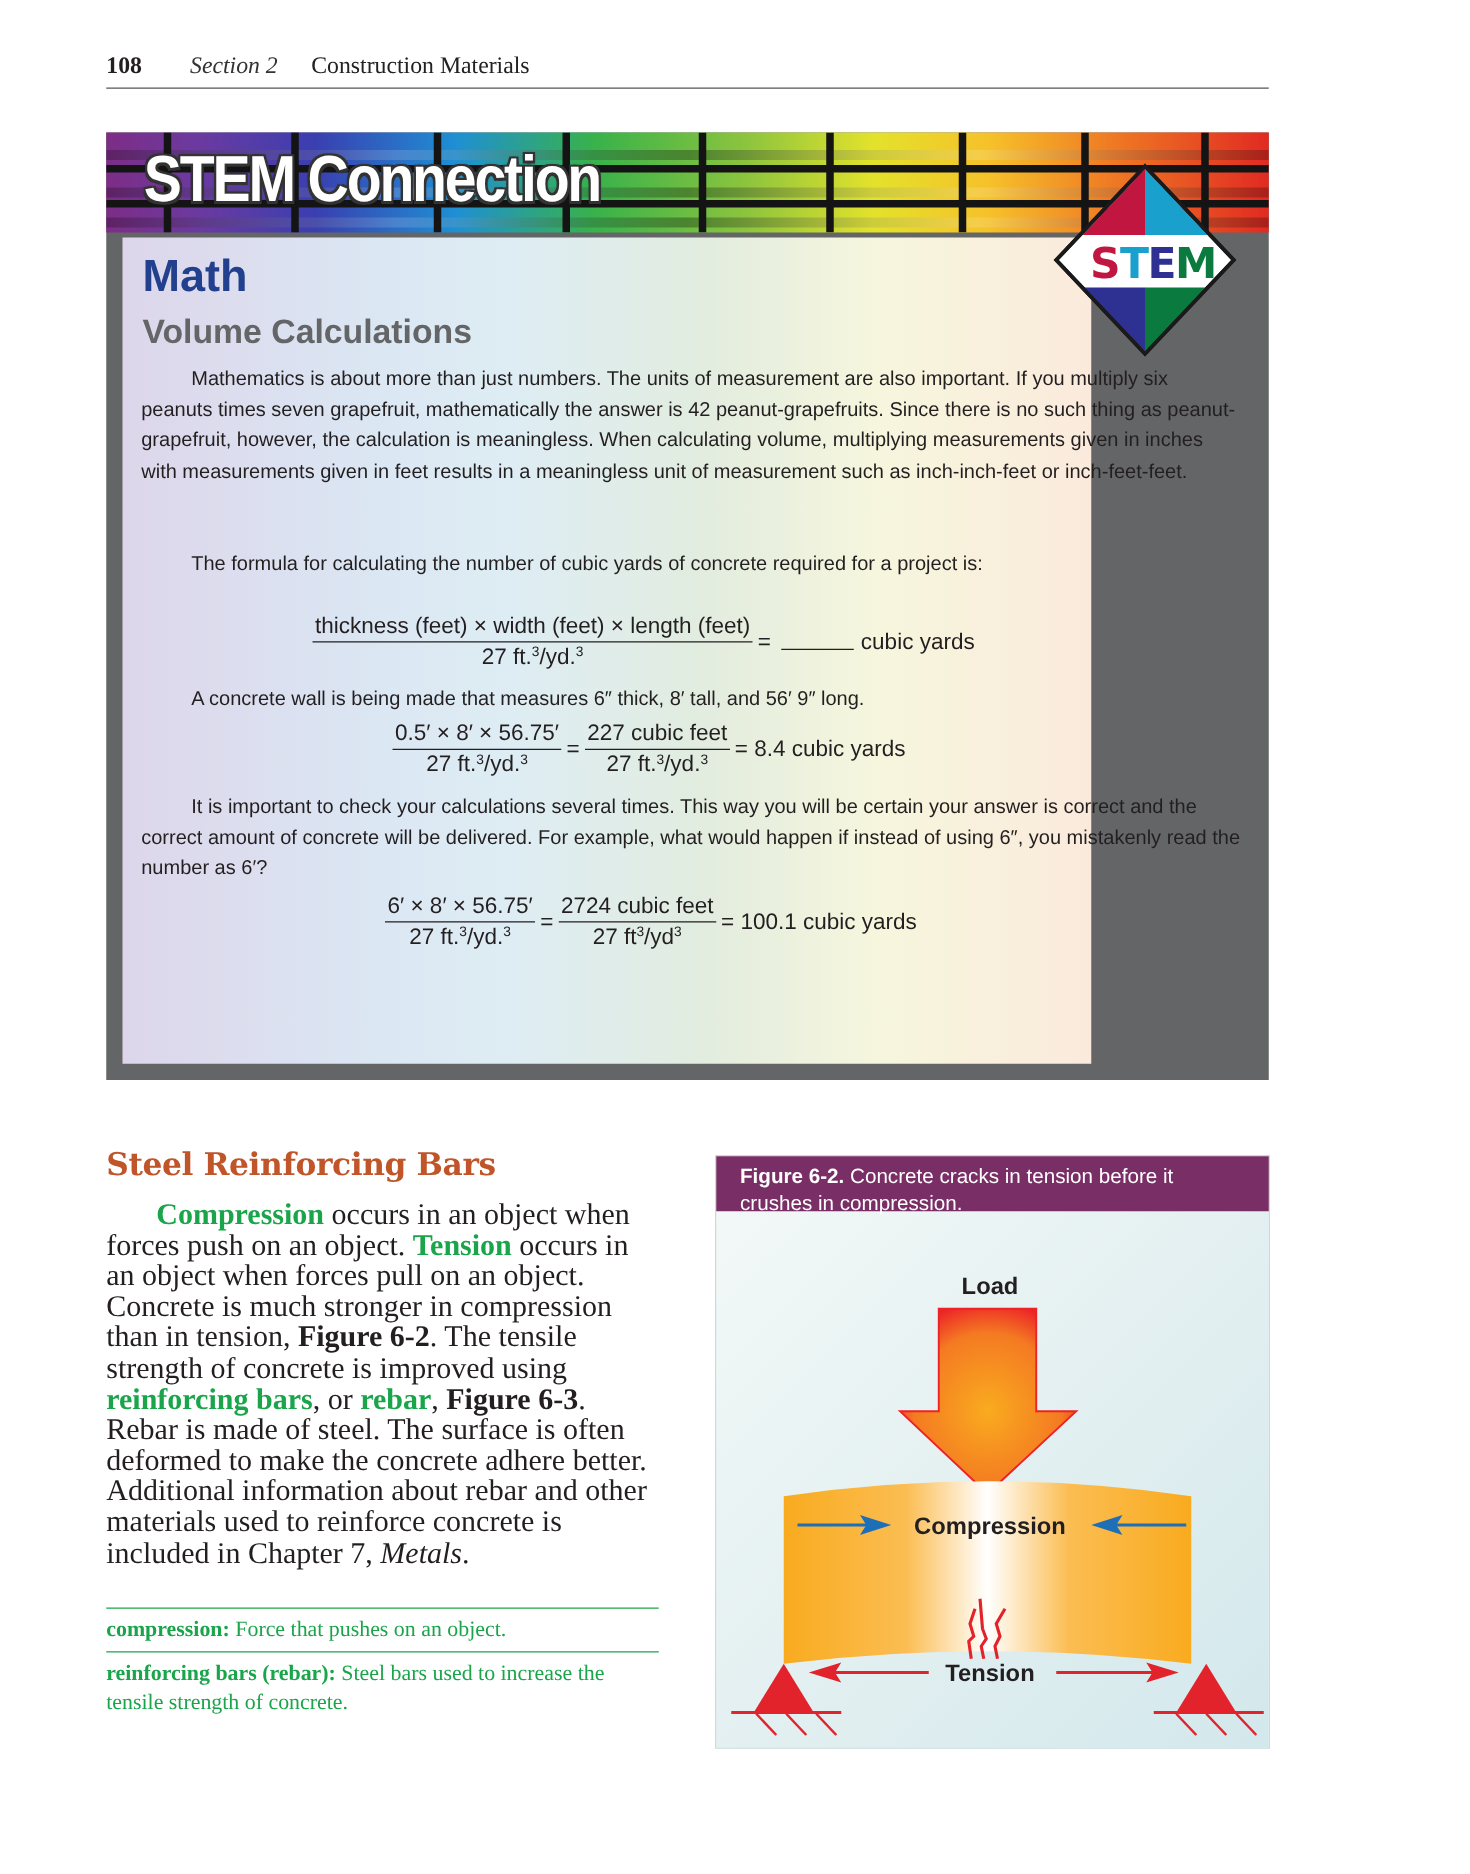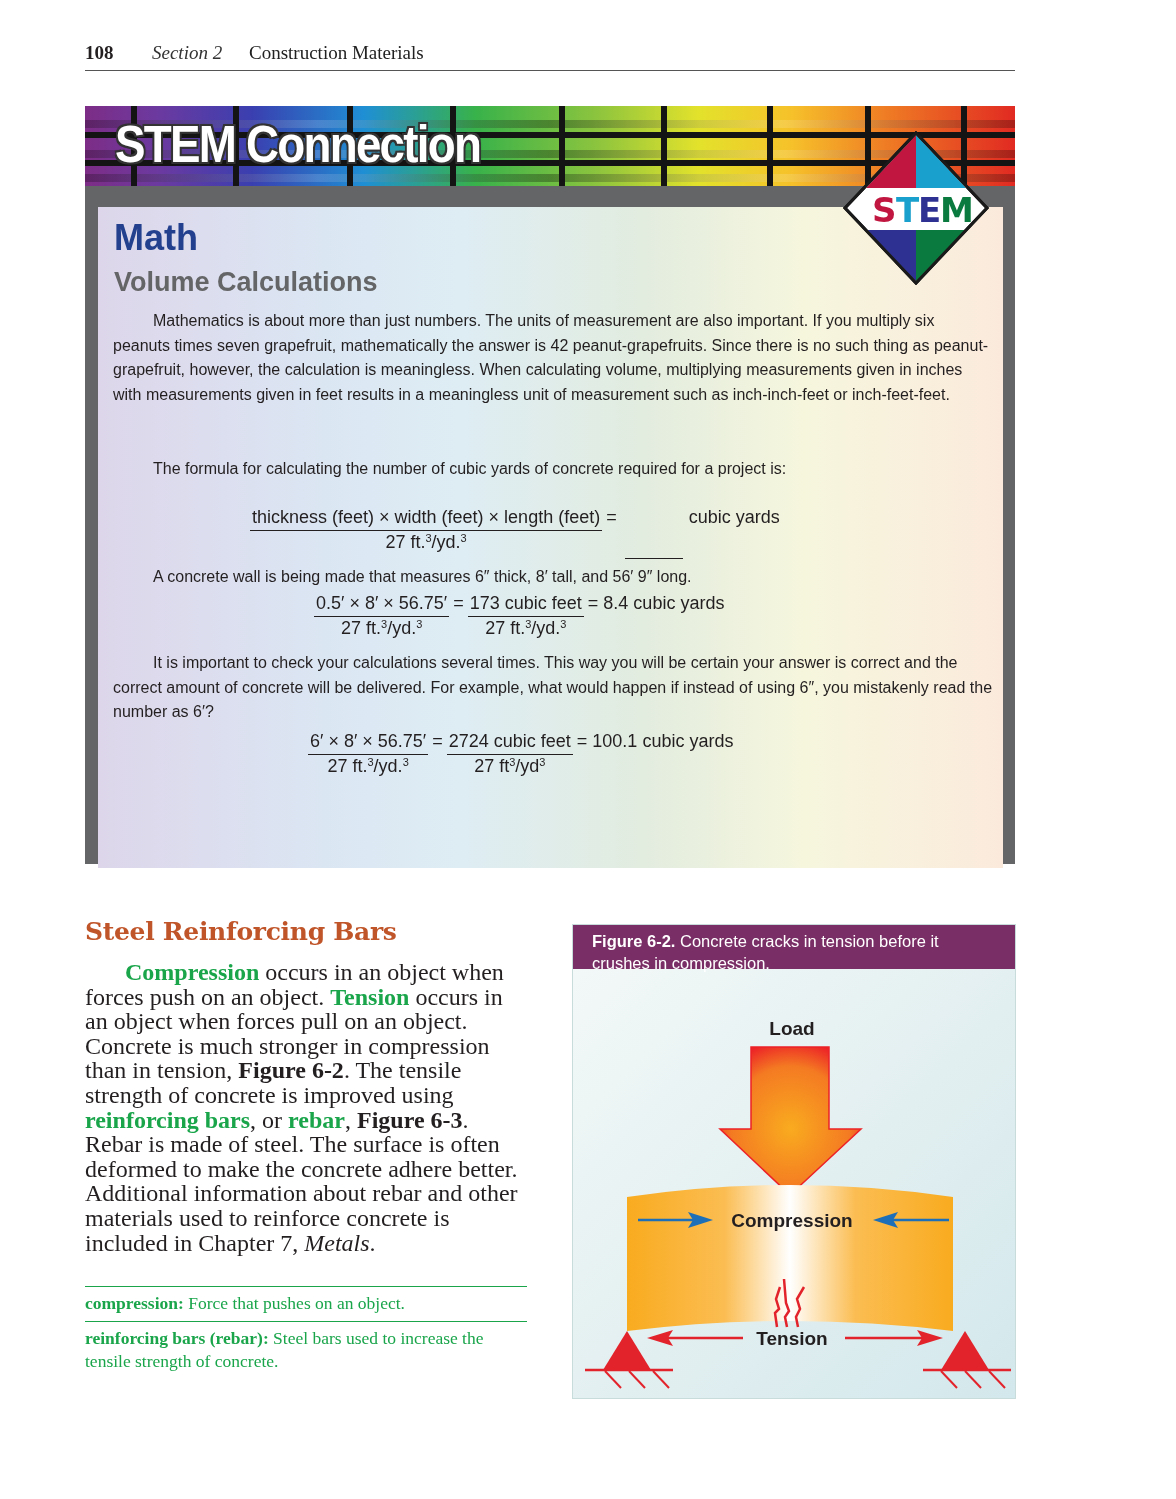--- a/index.html
+++ b/index.html
@@ -14,28 +14,28 @@
   
   .stem-box { position: absolute; left: 85px; top: 106px; width: 930px; height: 758px; background: #646566; }
   .stem-banner { position: absolute; left: 0; top: 0; width: 930px; height: 80px; overflow: hidden;
     background: linear-gradient(90deg, #7d2d86 0%, #6b3aa0 8%, #3a3fb0 18%, #1f8fd4 30%, #38b24a 42%, #8cc43e 55%, #e3e22b 66%, #f6c12a 76%, #ef7d24 86%, #e12a22 100%); }
   .banner-hline { position: absolute; left: 0; width: 930px; height: 6px; background: #141414; }
   .banner-vline { position: absolute; top: 0; height: 80px; width: 6px; background: #141414; }
   .banner-streak { position: absolute; left: 0; width: 930px; height: 8px; background: linear-gradient(90deg, rgba(0,0,0,0.25), rgba(255,255,255,0.15), rgba(0,0,0,0.3), rgba(255,255,255,0.15), rgba(0,0,0,0.25)); }
   .stem-connection-title { position: absolute; left: 30px; top: 8px; font-family: "Liberation Sans", sans-serif; font-weight: bold; font-size: 52px; color: #ffffff; letter-spacing: -2px;
     text-shadow: -2px -2px 0 #333, 2px -2px 0 #333, -2px 2px 0 #333, 2px 2px 0 #333, 0 0 3px #000; transform: scaleX(0.88); transform-origin: left center; }
 
-  .stem-content { position: absolute; left: 13px; top: 101px; width: 905px; height: 661px;
+  .stem-content { position: absolute; left: 13px; top: 84px; width: 775px; height: 661px;
     background: linear-gradient(90deg, #ddd6ea 0%, #dbe6f3 25%, #deedf4 40%, #e2ecdf 60%, #f6f6dd 78%, #fbeadc 100%); }
   .math-title { position: absolute; left: 16px; top: 10px; font-family: "Liberation Sans", sans-serif; font-weight: bold; font-size: 36px; color: #23408e; }
   .vc-title { position: absolute; left: 16px; top: 60px; font-family: "Liberation Sans", sans-serif; font-weight: bold; font-size: 27px; color: #646566; }
   .body-sans { font-family: "Liberation Sans", sans-serif; font-size: 16px; line-height: 24.6px; color: #231f20; position: absolute; left: 15px; width: 880px; margin: 0; }
   .indent { text-indent: 40px; }
 
-  .eq { position: absolute; font-family: "Liberation Sans", sans-serif; font-size: 18px; color: #231f20; display: flex; }
+  .eq { position: absolute; font-family: "Liberation Sans", sans-serif; font-size: 18px; color: #231f20; display: flex; align-items: center; }
   .frac { display: inline-flex; flex-direction: column; align-items: center; }
   .frac .num { padding: 0 2px 2px 2px; border-bottom: 1px solid #231f20; white-space: nowrap; }
   .frac .den { padding-top: 1px; white-space: nowrap; }
   .op { margin: 0 4px; white-space: nowrap; }
   .blank { display: inline-block; width: 58px; border-bottom: 1px solid #231f20; margin: 0 6px 0 4px; transform: translateY(6px); }
   sup { font-size: 11px; vertical-align: 6px; line-height: 0; }
 
   
   .stem-diamond { position: absolute; left: 757px; top: 24px; width: 148px; height: 156px; }
 
@@ -102,21 +102,21 @@
 
     <p class="body-sans indent" style="top:358px;">A concrete wall is being made that measures 6″ thick, 8′ tall, and 56′ 9″ long.</p>
 
     <div class="eq" style="left:216px; top:386px;">
       <span class="frac">
         <span class="num">0.5′ × 8′ × 56.75′</span>
         <span class="den"><span>27 ft.</span><sup>3</sup><span>/yd.</span><sup>3</sup></span>
       </span>
       <span class="op">=</span>
       <span class="frac">
-        <span class="num">173 cubic feet</span>
+        <span class="num">227 cubic feet</span>
         <span class="den"><span>27 ft.</span><sup>3</sup><span>/yd.</span><sup>3</sup></span>
       </span>
       <span class="op">= 8.4 cubic yards</span>
     </div>
 
     <p class="body-sans indent" style="top:444px;">It is important to check your calculations several times. This way you will be certain your answer is correct and the correct amount of concrete will be delivered. For example, what would happen if instead of using 6″, you mistakenly read the number as 6′?</p>
 
     <div class="eq" style="left:210px; top:524px;">
       <span class="frac">
         <span class="num">6′ × 8′ × 56.75′</span>

